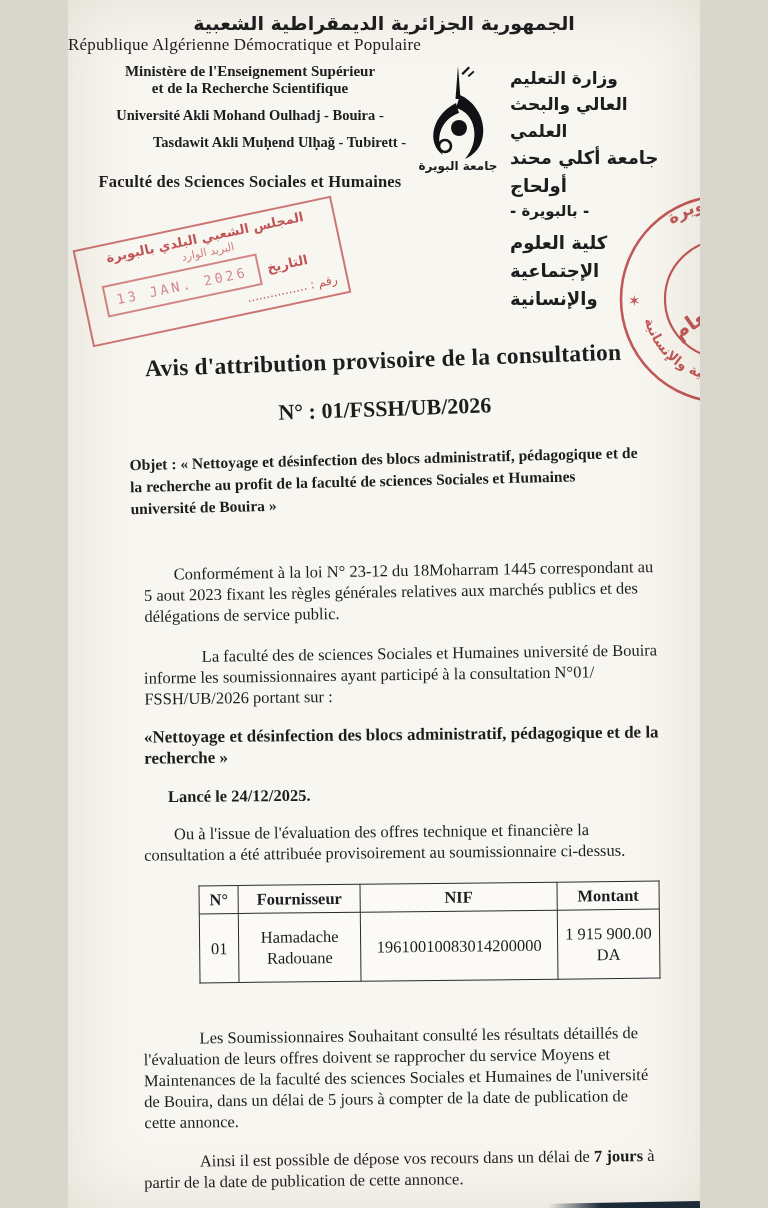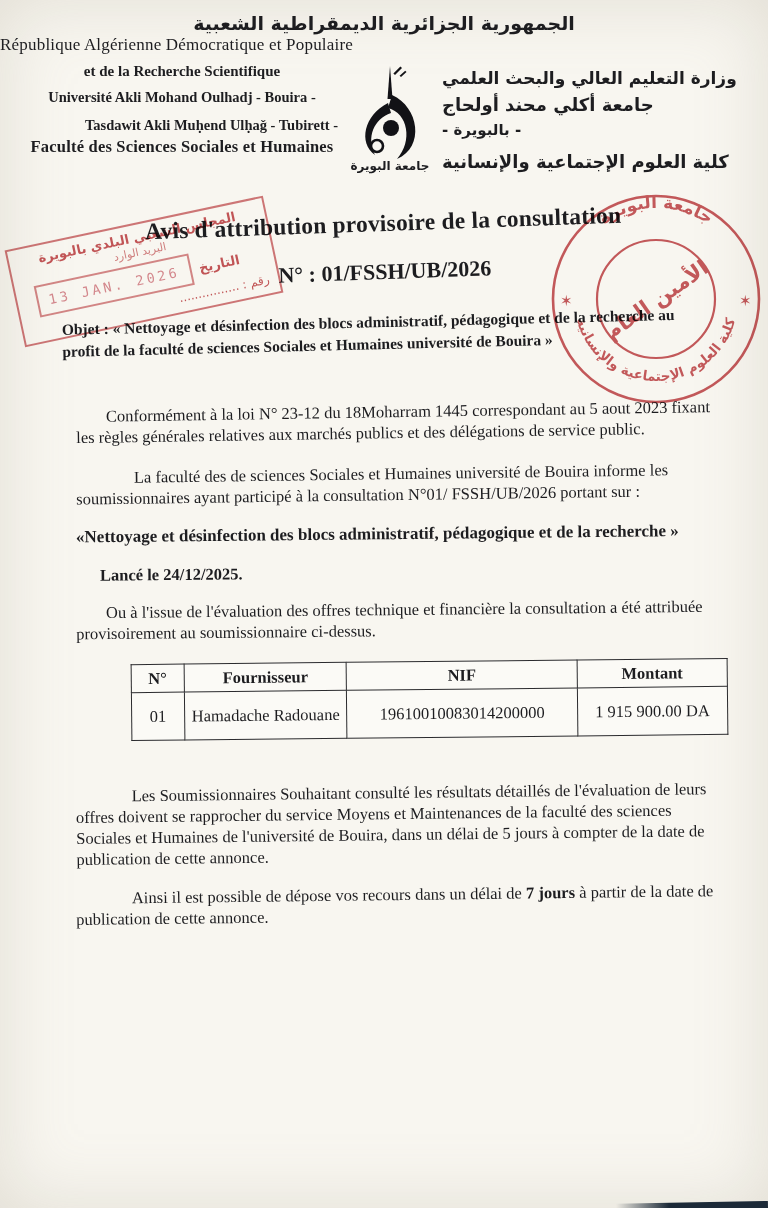--- a/index.html
+++ b/index.html
@@ -1,32 +1,32 @@
 <!DOCTYPE html>
 <html lang="fr"><head>
 <meta charset="utf-8">
 <style>
   html,body{margin:0;padding:0;background:#d9d6cd;}
   .page{
-    position:relative;width:768px;height:1208px;margin:0 auto;
+    position:relative;width:632px;height:1208px;margin:0 auto;
     background:#f8f6f0;
     box-shadow:inset 0 0 70px rgba(170,160,140,.28);
     font-family:"Liberation Serif","DejaVu Serif",serif;
     color:#1d1d20;overflow:hidden;
   }
   
   .rep-ar{padding-top:12px;text-align:center;font-family:"DejaVu Sans",sans-serif;
     font-size:19px;font-weight:bold;direction:rtl;}
   .rep-fr{text-align:left;font-size:17px;margin-top:1px;letter-spacing:.2px;}
   .org-row{display:flex;margin-top:8px;padding:0 26px;align-items:flex-start;}
   .org-left{width:312px;text-align:center;font-weight:bold;line-height:1.15;}
   .org-left .l1,.org-left .l2{font-size:15px;}
   .org-left .l3{font-size:14.5px;margin-top:9px;}
   .org-left .l4{font-size:14.5px;margin-top:11px;text-align:right;}
-  .org-left .l5{font-size:16.5px;margin-top:4px;letter-spacing:.2px;}
+  .org-left .l5{font-size:16.5px;margin-top:22px;letter-spacing:.2px;}
   .org-logo{width:104px;text-align:center;padding-top:2px;}
   .org-logo svg{display:block;margin:0 auto;}
   .logo-caption{font-family:"DejaVu Sans",sans-serif;font-size:12px;font-weight:bold;direction:rtl;margin-top:-2px;}
   .org-right{flex:1;text-align:left;font-family:"DejaVu Sans",sans-serif;
     font-weight:bold;direction:rtl;line-height:1.55;padding-top:2px;}
   .org-right .a1{font-size:17px;}
   .org-right .a2{font-size:18px;}
   .org-right .a3{font-size:15px;}
   .org-right .a4{font-size:18px;margin-top:6px;}
   
@@ -76,20 +76,21 @@
 </head>
 <body>
 
 <div class="page">
 
   <div class="rep-ar">الجمهورية الجزائرية الديمقراطية الشعبية</div>
   <div class="rep-fr">République Algérienne Démocratique et Populaire</div>
 
   <div class="org-row">
     <div class="org-left">
+      <div class="l1">Ministère de l'Enseignement Supérieur</div>
       <div class="l2">et de la Recherche Scientifique</div>
       <div class="l3">Université Akli Mohand Oulhadj - Bouira -</div>
       <div class="l4">Tasdawit Akli Muḥend Ulḥaǧ - Tubirett -</div>
       <div class="l5">Faculté des Sciences Sociales et Humaines</div>
     </div>
 
     <div class="org-logo">
       <svg width="92" height="96" viewBox="0 0 90 96" aria-hidden="true">
         <g fill="#121216">
           <path d="M45 1 L47.5 34 L42.5 34 Z"></path>

